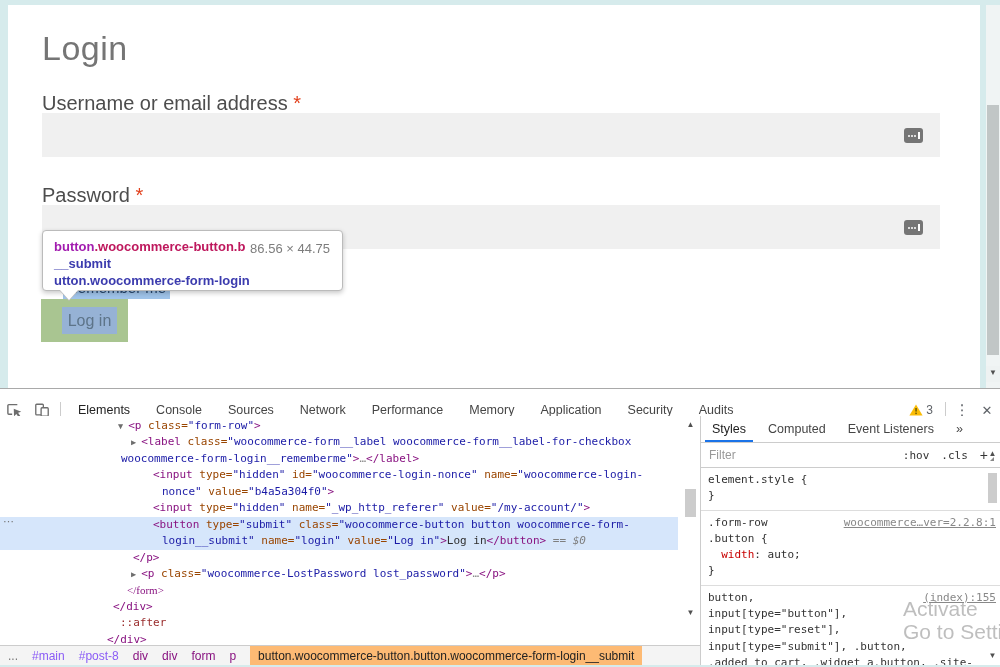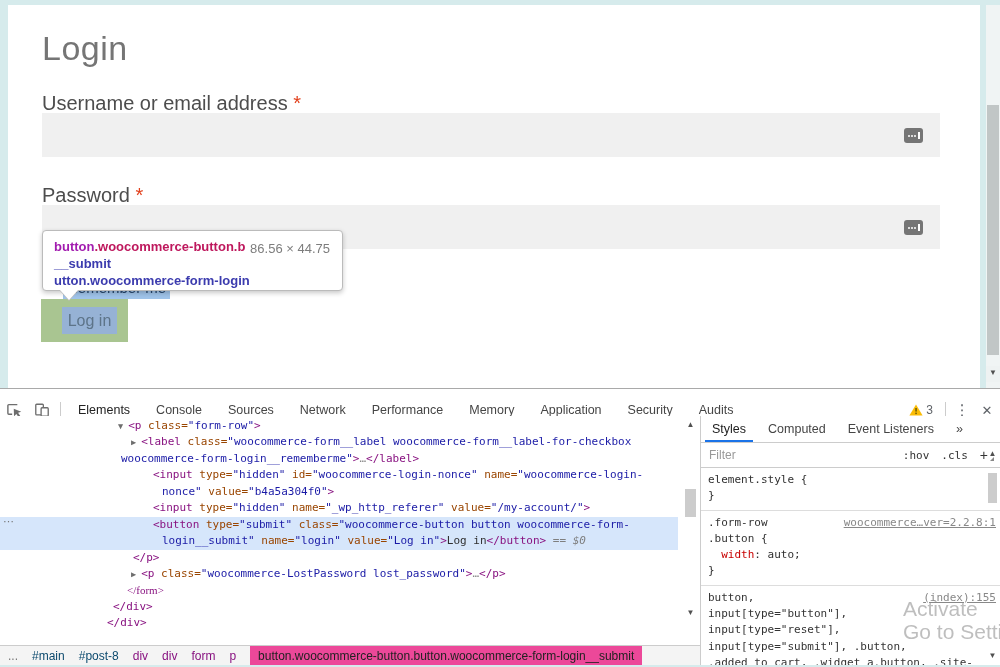--- a/index.html
+++ b/index.html
@@ -80,22 +80,22 @@
   .c-ps { color:#992b2b; }
   .dots-marker { position:absolute; left:3px; top:99px; color:#777; font-size:11px; z-index:3; }
 
   .elem-scroll { position:absolute; left:683px; top:29px; width:15px; height:228px; }
   .elem-scroll .thumb { position:absolute; left:2px; right:2px; top:71px; height:28px; background:#ccc; }
   .elem-scroll .up { position:absolute; top:0; left:0; right:0; }
   .elem-scroll .down { position:absolute; top:188px; left:0; right:0; }
 
   .crumb-bar { position:absolute; left:0; bottom:0; width:700px; height:20px; background:#f4f4f4;
     border-top:1px solid #ccc; display:flex; align-items:center; gap:14px; padding-left:8px; font-size:12px; }
-  .b-g { color:#777; } .b-id { color:#0c4a6e; } .b-tag { color:#881280; }
-  .b-active { color:#222; background:#ec4899; height:100%; display:flex; align-items:center; padding:0 8px; }
+  .b-g { color:#777; } .b-id { color:#8b5cf6; } .b-tag { color:#881280; }
+  .b-active { color:#222; background:#fdba74; height:100%; display:flex; align-items:center; padding:0 8px; }
 
   
   .styles-pane { position:absolute; left:700px; right:0; top:27px; bottom:0; border-left:1px solid #ccc; background:#fff; overflow:hidden; }
   .st-tabs { height:27px; border-bottom:1px solid #ccc; display:flex; align-items:center; }
   .stab { position:relative; padding:0 11px; font-size:12.5px; color:#454545; height:100%; display:flex; align-items:center; cursor:pointer; }
   .stab.active { color:#222; }
   .stab.active::after { content:""; position:absolute; left:4px; right:4px; bottom:0; height:2.5px; background:#1a73e8; }
   .filter-row { height:25px; border-bottom:1px solid #ccc; display:flex; align-items:center; padding:0 4px; }
   .filter-input { flex:1; border:none; outline:none; font-size:12px; color:#0369a1; height:20px; padding-left:4px;
     font-family:"Liberation Sans",sans-serif; }
@@ -212,20 +212,21 @@
         <div class="trow" style="padding-left: 121px;"><span class="c-v">woocommerce-form-login__rememberme"</span><span class="c-t">&gt;</span><span class="c-g">…</span><span class="c-t">&lt;/label&gt;</span></div>
         <div class="trow" style="padding-left: 153px;"><span class="c-t">&lt;input</span><span class="c-at"> type=</span><span class="c-v">"hidden"</span><span class="c-at"> id=</span><span class="c-v">"woocommerce-login-nonce"</span><span class="c-at"> name=</span><span class="c-v">"woocommerce-login-</span></div>
         <div class="trow" style="padding-left: 162px;"><span class="c-v">nonce"</span><span class="c-at"> value=</span><span class="c-v">"b4a5a304f0"</span><span class="c-t">&gt;</span></div>
         <div class="trow" style="padding-left: 153px;"><span class="c-t">&lt;input</span><span class="c-at"> type=</span><span class="c-v">"hidden"</span><span class="c-at"> name=</span><span class="c-v">"_wp_http_referer"</span><span class="c-at"> value=</span><span class="c-v">"/my-account/"</span><span class="c-t">&gt;</span></div>
         <div class="trow hl" style="padding-left: 153px;"><span class="c-t">&lt;button</span><span class="c-at"> type=</span><span class="c-v">"submit"</span><span class="c-at"> class=</span><span class="c-v">"woocommerce-button button woocommerce-form-</span></div>
         <div class="trow hl" style="padding-left: 162px;"><span class="c-v">login__submit"</span><span class="c-at"> name=</span><span class="c-v">"login"</span><span class="c-at"> value=</span><span class="c-v">"Log in"</span><span class="c-t">&gt;</span><span class="c-p">Log in</span><span class="c-t">&lt;/button&gt;</span><span class="c-d"> == $0</span></div>
         <div class="trow" style="padding-left: 133px;"><span class="c-t">&lt;/p&gt;</span></div>
         <div class="trow" style="padding-left: 131px;"><span class="c-a">▶ </span><span class="c-t">&lt;p</span><span class="c-at"> class=</span><span class="c-v">"woocommerce-LostPassword lost_password"</span><span class="c-t">&gt;</span><span class="c-g">…</span><span class="c-t">&lt;/p&gt;</span></div>
         <div class="trow" style="padding-left: 127px; font-family: Liberation Serif, serif;"><span class="c-t">&lt;/form&gt;</span></div>
         <div class="trow" style="padding-left: 113px;"><span class="c-t">&lt;/div&gt;</span></div>
+        <div class="trow" style="padding-left: 120px;"><span class="c-ps">::after</span></div>
         <div class="trow" style="padding-left: 107px;"><span class="c-t">&lt;/div&gt;</span></div>
       </div>
     <div class="dots-marker">⋯</div>
   </div>
 
   <div class="elem-scroll">
     <div class="up scroll-arrow">▲</div>
     <div class="thumb"></div>
     <div class="down scroll-arrow">▼</div>
   </div>

